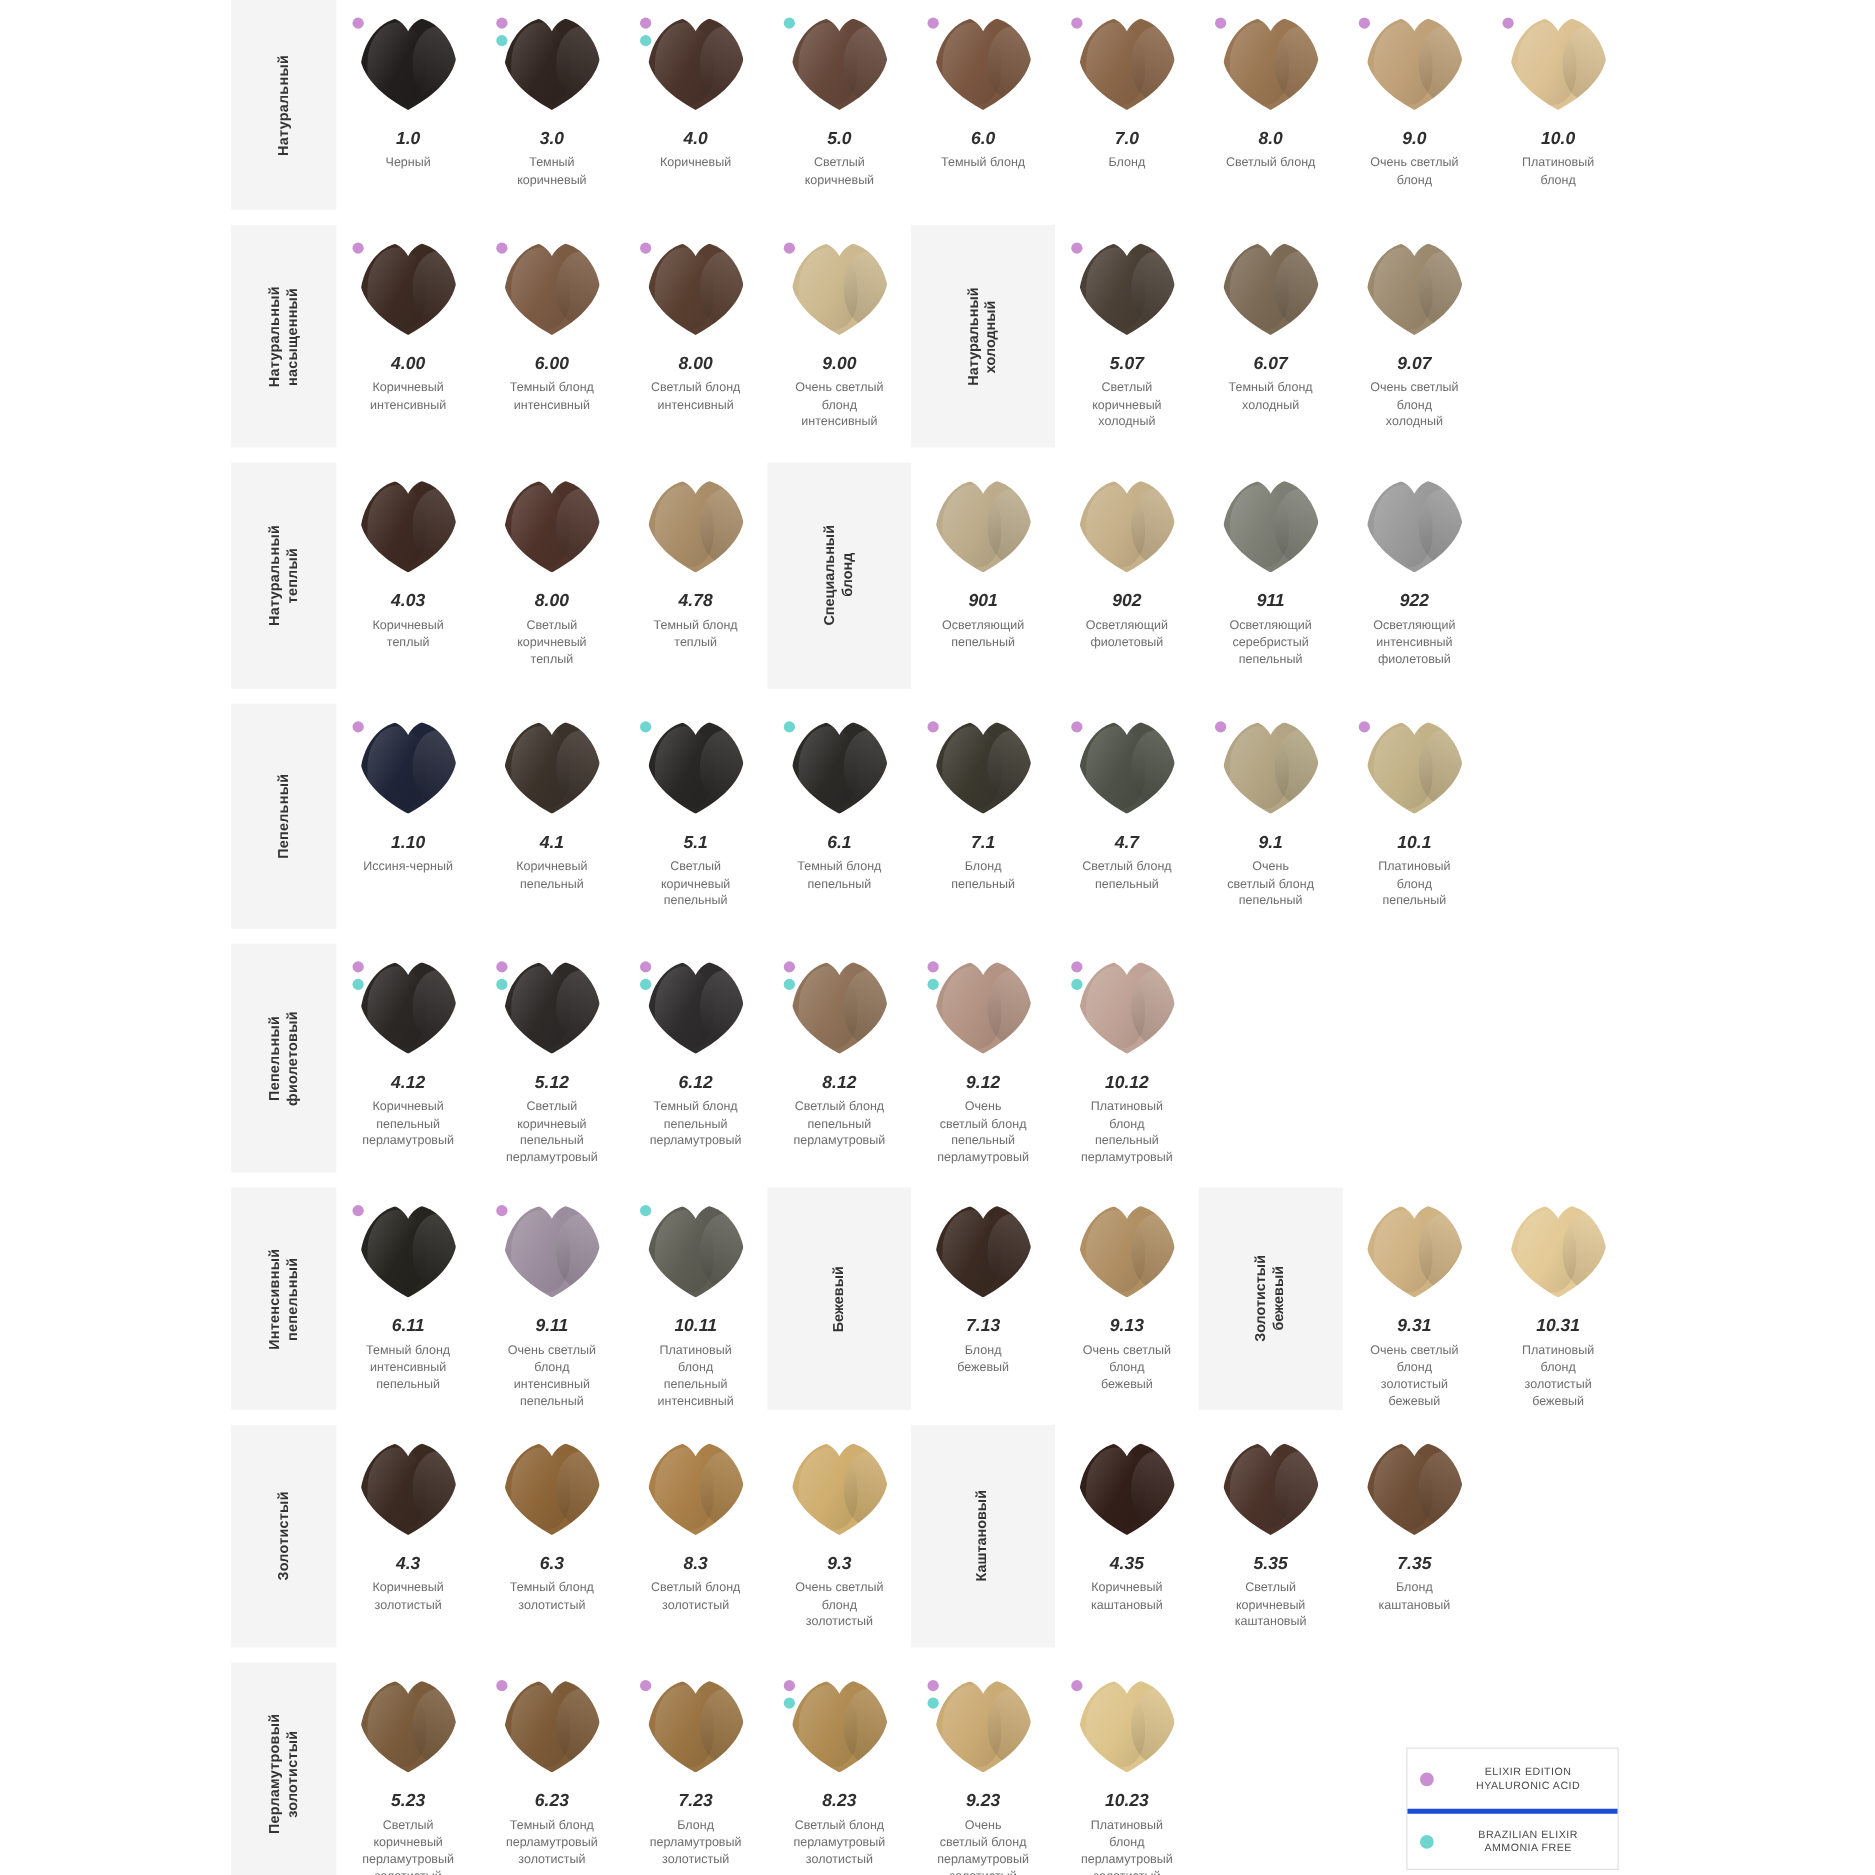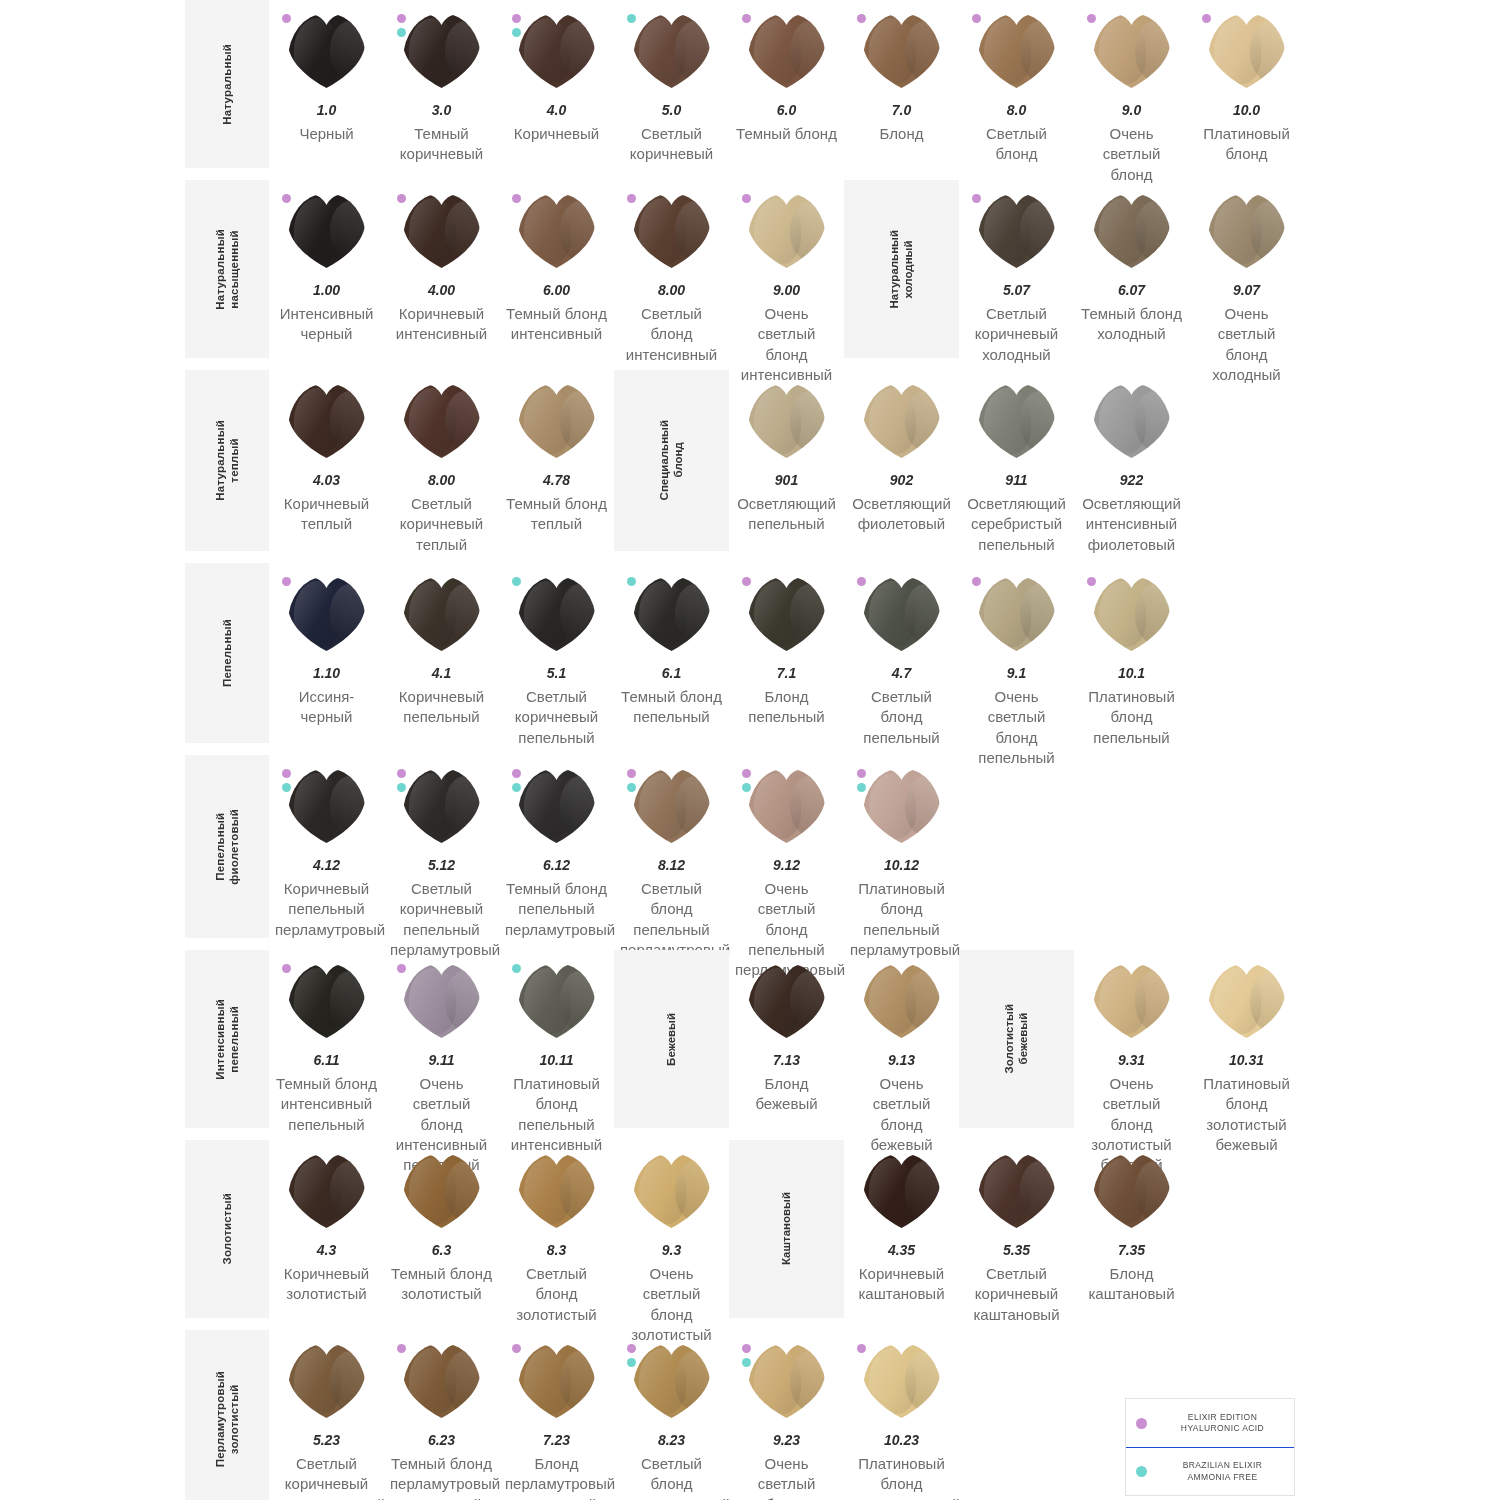--- a/index.html
+++ b/index.html
@@ -123,21 +123,21 @@
     margin-bottom: 5px;
   }
   .code {
     font-size: 14px;
     font-weight: bold;
     font-style: italic;
     color: #2e2e2e;
     margin-top: 10px;
   }
   .name {
-    font-size: 15px;
+    font-size: 10px;
     line-height: 1.35;
     color: #6d6d6d;
     margin-top: 6px;
     padding: 0 6px;
     white-space: pre-line;
   }
   .legend {
     position: absolute;
     left: 1125px;
     top: 1398px;
@@ -147,21 +147,21 @@
     background: #fff;
   }
   .legend-row {
     display: flex;
     align-items: center;
     height: 48px;
     padding: 0 10px;
     box-sizing: border-box;
   }
   .legend-row + .legend-row {
-    border-top: 1px solid #1d4ed8;
+    border-top: 4px solid #1d4ed8;
   }
   .legend-dot {
     width: 11px;
     height: 11px;
     border-radius: 50%;
     flex: 0 0 11px;
     margin-right: 14px;
   }
   .legend-text {
     font-size: 8.5px;
@@ -306,34 +306,20 @@
 блонд</div>
         </div>
       </div>
     </div>
     <div class="row" style="height: 190px;">
       <div class="cat-label" style="height: 178px;">
         <span>Натуральный
 насыщенный</span>
       </div>
       <div class="cells">
-        <div class="cell">
-          <div class="swatch-wrap">
-            <div class="swatch" style="background: rgb(32, 29, 28);">
-              <div class="sheen"></div>
-              <div class="sheen2"></div>
-            </div>
-            <div class="dots">
-              <div class="dot" style="background: rgb(201, 143, 208);"></div>
-            </div>
-          </div>
-          <div class="code">1.00</div>
-          <div class="name">Интенсивный
-черный</div>
-        </div>
         <div class="cell">
           <div class="swatch-wrap">
             <div class="swatch" style="background: rgb(61, 43, 35);">
               <div class="sheen"></div>
               <div class="sheen2"></div>
             </div>
             <div class="dots">
               <div class="dot" style="background: rgb(201, 143, 208);"></div>
             </div>
           </div>

